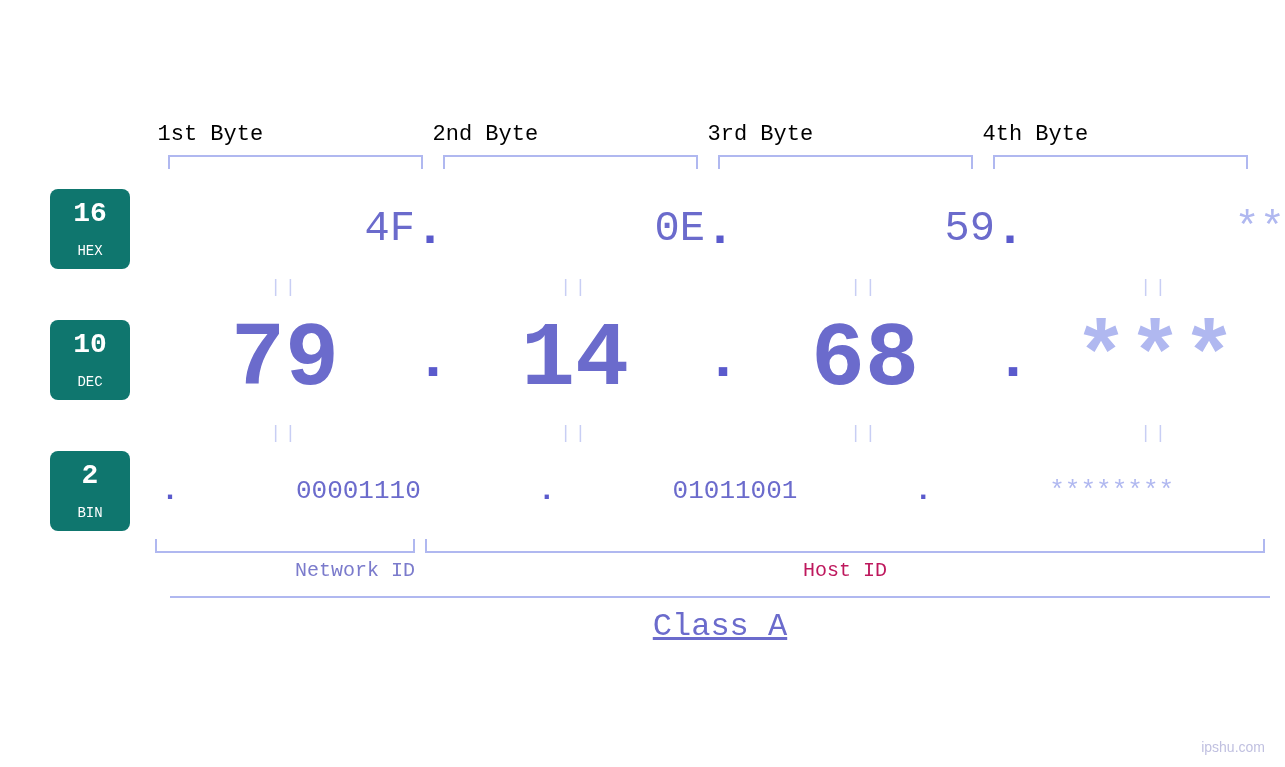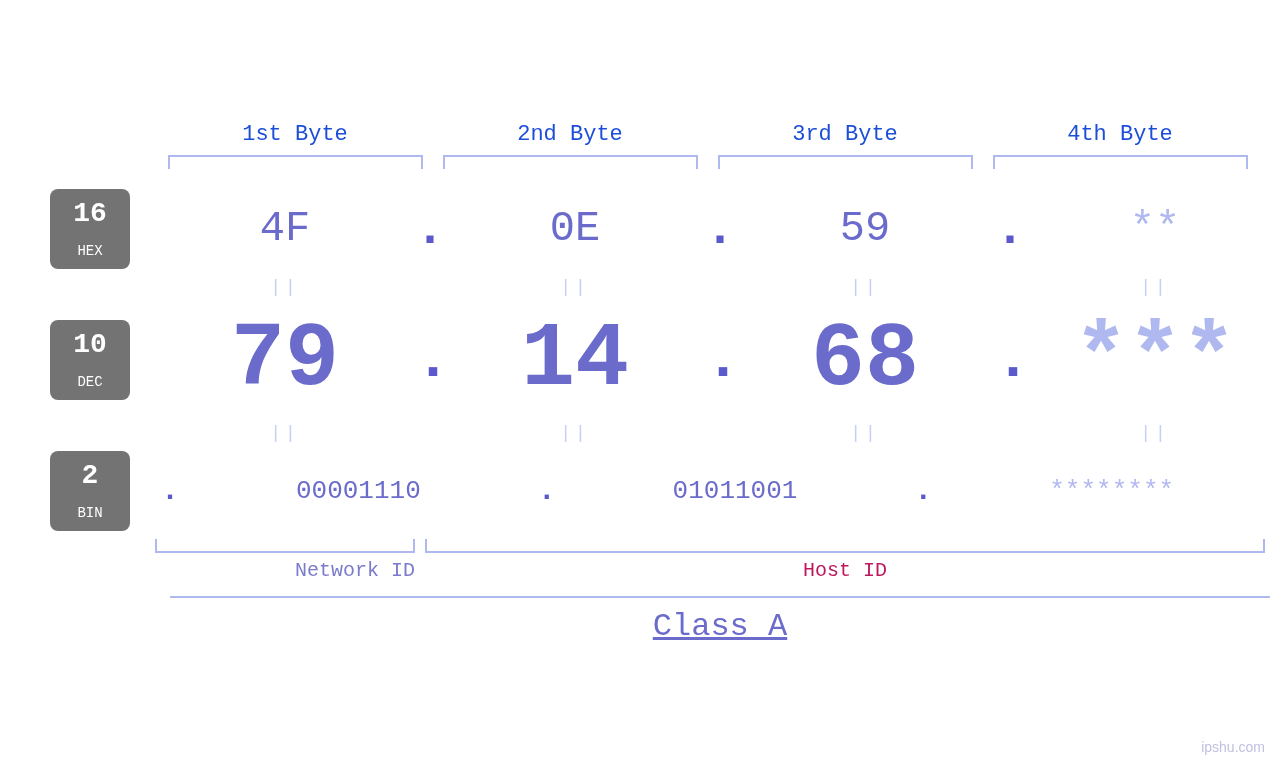--- a/index.html
+++ b/index.html
@@ -26,22 +26,22 @@
     
     .byte-headers {
       display: flex;
       width: 1100px;
       margin-left: 130px;
       margin-bottom: 8px;
     }
 
     .byte-header {
       flex: 1;
-      text-align: center;
-      color: #1d4ed8;
+      text-align: left;
+      color: #000000;
       font-size: 22px;
       font-family: 'Courier New', Courier, monospace;
     }
 
     
     .bracket-top-row {
       display: flex;
       width: 1100px;
       margin-left: 130px;
       margin-bottom: 20px;
@@ -55,21 +55,21 @@
       border-left: 2px solid #b0b8f0;
       border-right: 2px solid #b0b8f0;
       margin: 0 10px;
     }
 
     
     .badge {
       width: 80px;
       height: 80px;
       border-radius: 8px;
-      background: #737373;
+      background: #0f766e;
       display: flex;
       flex-direction: column;
       align-items: center;
       justify-content: center;
       color: white;
       position: absolute;
       left: 50px;
     }
 
     .badge-number {
@@ -104,21 +104,21 @@
       flex: 1;
       align-items: center;
     }
 
     .byte-val {
       flex: 1;
       text-align: center;
       color: #6b6bcc;
     }
 
-    .byte-val.hex { font-size: 42px; }
+    .byte-val.hex { font-size: 42px; text-align: right; }
     .byte-val.dec { font-size: 90px; font-weight: bold; }
     .byte-val.bin { font-size: 26px; }
 
     .byte-val.masked { color: #b0b8f0; }
 
     .dot {
       color: #5a5acc;
       font-size: 50px;
       font-weight: bold;
       width: 30px;

